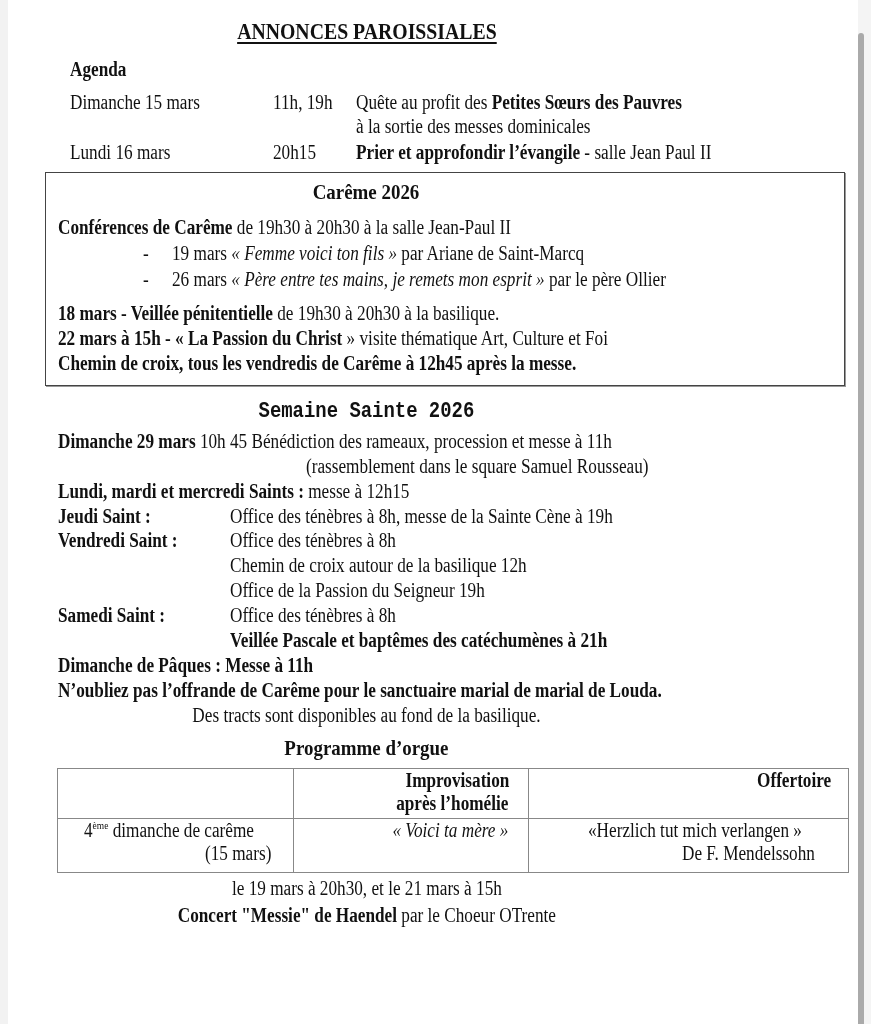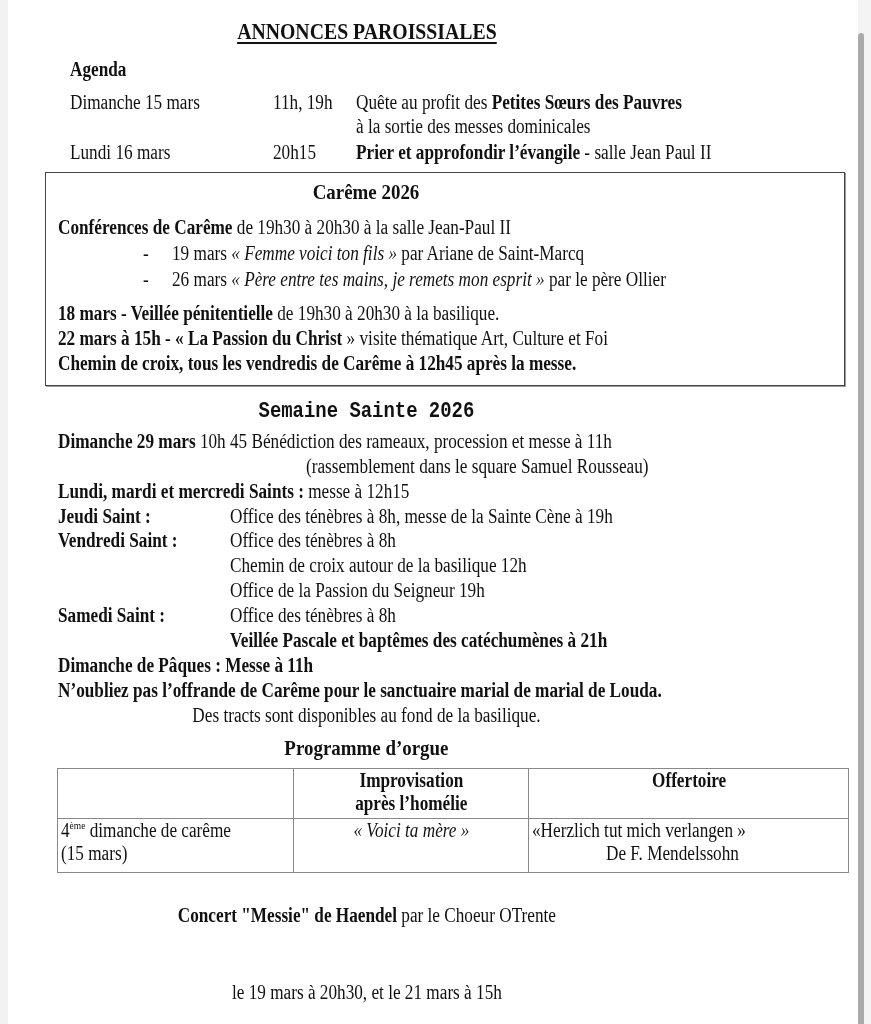--- a/index.html
+++ b/index.html
@@ -22,21 +22,21 @@
   .i { font-style: italic; }
 
   .title { font-size: 23px; font-weight: bold; text-decoration: underline; text-decoration-thickness: 2px; text-underline-offset: 3px; }
   .h2 { font-size: 22px; font-weight: bold; }
 
   .careme-box { position: absolute; left: 45px; top: 172px; width: 800px; height: 214px;
                 border: 1.5px solid #444; box-sizing: border-box; box-shadow: 1px 1px 0 #999; }
 
   table.organ { position: absolute; left: 57px; top: 768px; width: 792px; border-collapse: collapse;
                 font-size: 20px; line-height: 23px; }
-  table.organ td { border: 1.5px solid #888; vertical-align: top; padding: 0 3px; }
+  table.organ td { border: 1.5px solid #888; vertical-align: top; padding: 0 11px; text-align: right; }
   table.organ tr.hdr td { height: 49px; }
   table.organ tr.row td { height: 53px; margin-top: 40px; }
   .cell-inner { display: inline-block; transform: scaleX(0.86); transform-origin: left top; white-space: nowrap; }
   .cell-center { text-align: center; }
   .cell-center .cell-inner { transform-origin: center top; }
   sup { font-size: 11px; line-height: 0; vertical-align: 8px; }
 </style>
 </head>
 <body>
 
@@ -148,15 +148,15 @@
       <span class="cell-inner">«Herzlich tut mich verlangen »</span><br>
       <span class="cell-inner" style="margin-left:74px;">De F. Mendelssohn</span>
     </td>
   </tr>
 </tbody>
   </table>
 
 <div class="tc" style="top:903px;">
   <span class="inner"><span class="b">Concert "Messie" de Haendel</span><span> par le Choeur OTrente</span></span>
 </div>
-<div class="tc" style="top:980px;">
+<div class="tc" style="top:876px;">
   <span class="inner">le 19 mars à 20h30, et le 21 mars à 15h</span>
 </div>
 
 </body></html>

